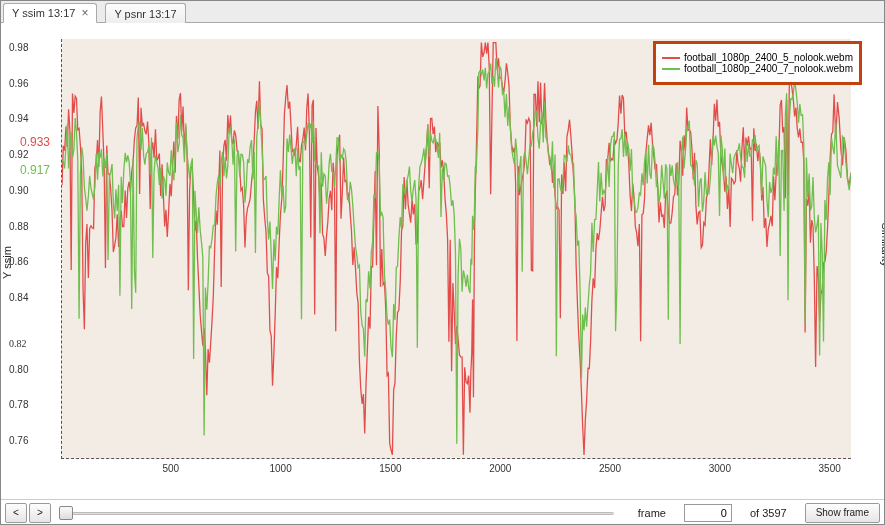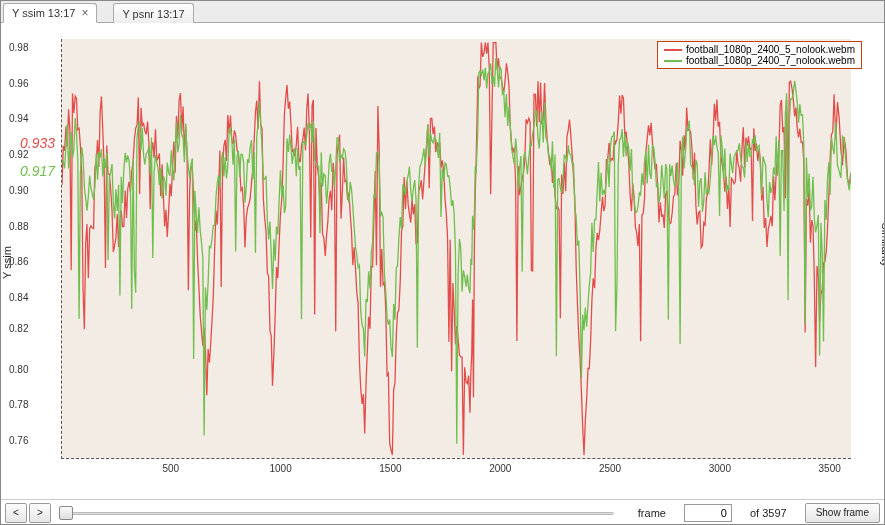--- a/index.html
+++ b/index.html
@@ -21,21 +21,21 @@
     border-bottom: 1px solid #aaa;
   }
   .tab {
     display: flex;
     align-items: center;
     height: 20px;
     padding: 0 8px;
     background: linear-gradient(#fdfdfd, #eee);
     border: 1px solid #aaa;
     border-bottom: none;
-    margin-right: 16px;
+    margin-right: 8px;
     border-top-left-radius: 3px;
     border-top-right-radius: 3px;
     position: relative;
     top: 1px;
     cursor: pointer;
     color: #333;
   }
   .tab.active {
     background: #fff;
     border-bottom: 1px solid #fff;
@@ -90,31 +90,30 @@
     position: absolute;
     right: 6px;
     top: 50%;
     transform: rotate(90deg) translate(0, -50%);
     transform-origin: right center;
     font-size: 11px;
     color: #222;
   }
   .value-label {
     position: absolute;
-    font-size: 14px;
+    font-size: 12px;
     font-weight: 500;
-    font-style: italic;
   }
   .legend {
     position: absolute;
     top: 18px;
     right: 24px;
     background: rgba(255,255,255,0.9);
-    border: 1px solid #c2410c;
-    padding: 2px 6px;
+    border: 3px solid #c2410c;
+    padding: 8px 6px;
     font-size: 10px;
   }
   .legend-row { display: flex; align-items: center; gap: 4px; }
   .legend-row .swatch { width: 18px; height: 2px; }
   .footer {
     display: flex;
     align-items: center;
     height: 26px;
     width: 883px;
     background: #fff;
@@ -169,21 +168,21 @@
 </div>
 
 <div class="chart-panel">
   <div class="ylabel">Y ssim</div>
   <div class="rlabel">Similarity</div>
 
   <div id="yticks-container">
       <div class="ytick" style="left: 8px; top: 412.128px;">0.76</div>
       <div class="ytick" style="left: 8px; top: 376.383px;">0.78</div>
       <div class="ytick" style="left: 8px; top: 340.638px;">0.80</div>
-      <div class="ytick" style="left: 8px; top: 300px;">0.82</div>
+      <div class="ytick" style="left: 8px; top: 315px; font-family: Liberation Serif, serif;">0.82</div>
       <div class="ytick" style="left: 8px; top: 269.149px;">0.84</div>
       <div class="ytick" style="left: 8px; top: 233.404px;">0.86</div>
       <div class="ytick" style="left: 8px; top: 197.66px;">0.88</div>
       <div class="ytick" style="left: 8px; top: 161.915px;">0.90</div>
       <div class="ytick" style="left: 8px; top: 126.17px;">0.92</div>
       <div class="ytick" style="left: 8px; top: 90.4255px;">0.94</div>
       <div class="ytick" style="left: 8px; top: 54.6809px;">0.96</div>
       <div class="ytick" style="left: 8px; top: 18.9362px;">0.98</div>
     </div>
   <div id="xticks-container">

